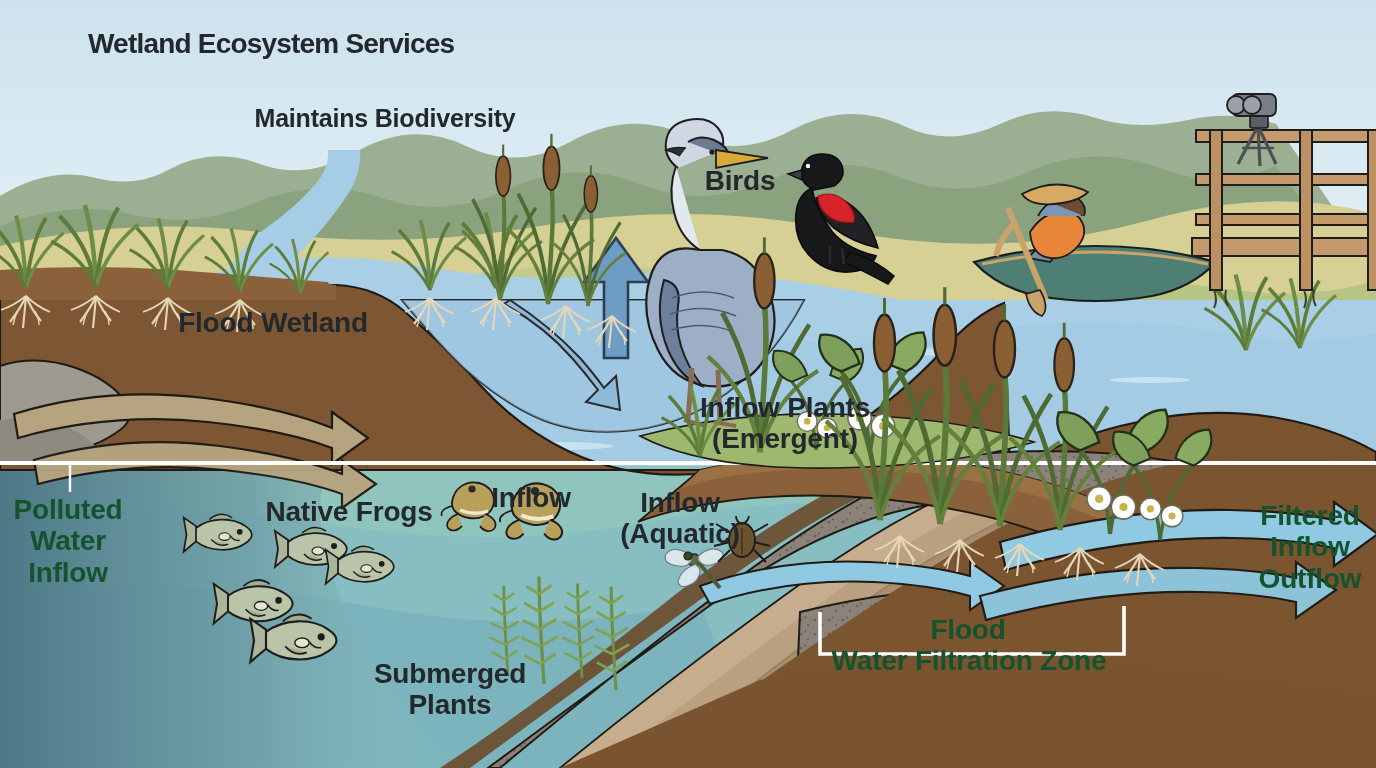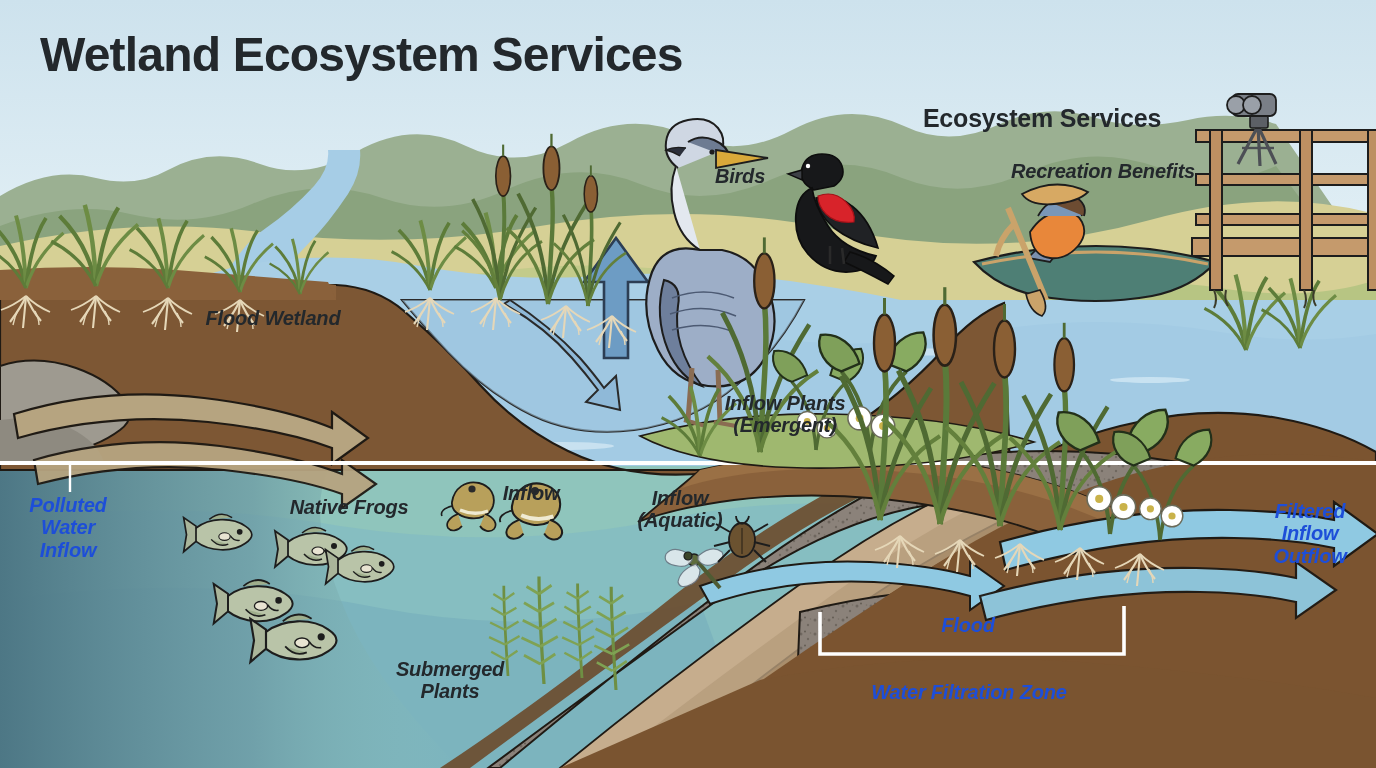--- a/index.html
+++ b/index.html
@@ -2,25 +2,25 @@
 <html><head>
 <meta charset="utf-8">
 <title>Wetland Ecosystem Services</title>
 <style>
   html,body{margin:0;padding:0;background:#fff;}
   body{font-family:"Liberation Sans",sans-serif;}
   #stage{position:relative;width:1376px;height:768px;overflow:hidden;background:#d9eaf2;}
   #scene{position:absolute;inset:0;}
   .lbl{position:absolute;font-family:"Liberation Sans",sans-serif;font-weight:bold;
        color:#23282c;line-height:1.12;white-space:pre;letter-spacing:-0.2px;}
-  .lbl.white{color:#1d4ed8;}
+  .lbl.white{color:#14532d;}
   .lbl.c{transform:translateX(-50%);text-align:center;}
-  .title{font-size:48px;letter-spacing:-0.8px;}
+  .title{font-size:28px;letter-spacing:-0.8px;margin-left:48px;}
   .sub{font-size:25px;}
-  .tag{font-size:20px;font-style:italic;}
+  .tag{font-size:28px;}
 </style>
 </head>
 <body>
 
 <div id="stage">
 
   <svg id="scene" viewBox="0 0 1376 768" width="1376" height="768" xmlns="http://www.w3.org/2000/svg">
     <defs>
       <linearGradient id="sky" x1="0" y1="0" x2="0" y2="1">
         <stop offset="0" stop-color="#cde2ed"></stop>
@@ -472,24 +472,23 @@
 
     <g stroke="#ffffff" stroke-width="3.6" fill="none">
       <path d="M820 612 L820 654 L1124 654 L1124 606"></path>
     </g>
 
     <line x1="70" y1="462" x2="70" y2="492" stroke="#ffffff" stroke-width="2.4"></line>
   </svg>
 
   <div class="lbl title" style="left:40px;top:28px;">Wetland Ecosystem Services</div>
 
-
-  <div class="lbl sub c" style="left:1042px;top:104px;">Ecosystem Services</div>
-
-  <div class="lbl tag c" style="left:1103px;top:160px;">Recreation Benefits</div>
+  <div class="lbl sub c" style="left:385px;top:104px;">Maintains Biodiversity</div>
+
+
 
   <div class="lbl tag c" style="left:273px;top:307px;">Flood Wetland</div>
 
   <div class="lbl tag c" style="left:740px;top:165px;">Birds</div>
 
   <div class="lbl tag c" style="left:785px;top:392px;">Inflow Plants
 (Emergent)</div>
 
   <div class="lbl tag c white" style="left:68px;top:494px;">Polluted
 Water
@@ -500,19 +499,19 @@
   <div class="lbl tag c" style="left:531px;top:482px;">Inflow</div>
 
   <div class="lbl tag c" style="left:680px;top:487px;">Inflow
 (Aquatic)</div>
 
   <div class="lbl tag c" style="left:450px;top:646px;margin-top:12px;">Submerged
 Plants</div>
 
   <div class="lbl tag c white" style="left:968px;top:614px;">Flood</div>
 
-  <div class="lbl tag c white" style="left:969px;top:681px;">Water Filtration Zone</div>
+  <div class="lbl tag c white" style="left:969px;top:645px;">Water Filtration Zone</div>
 
   <div class="lbl tag c white" style="left:1310px;top:500px;">Filtered
 Inflow
 Outflow</div>
 
 </div>
 
 </body></html>

